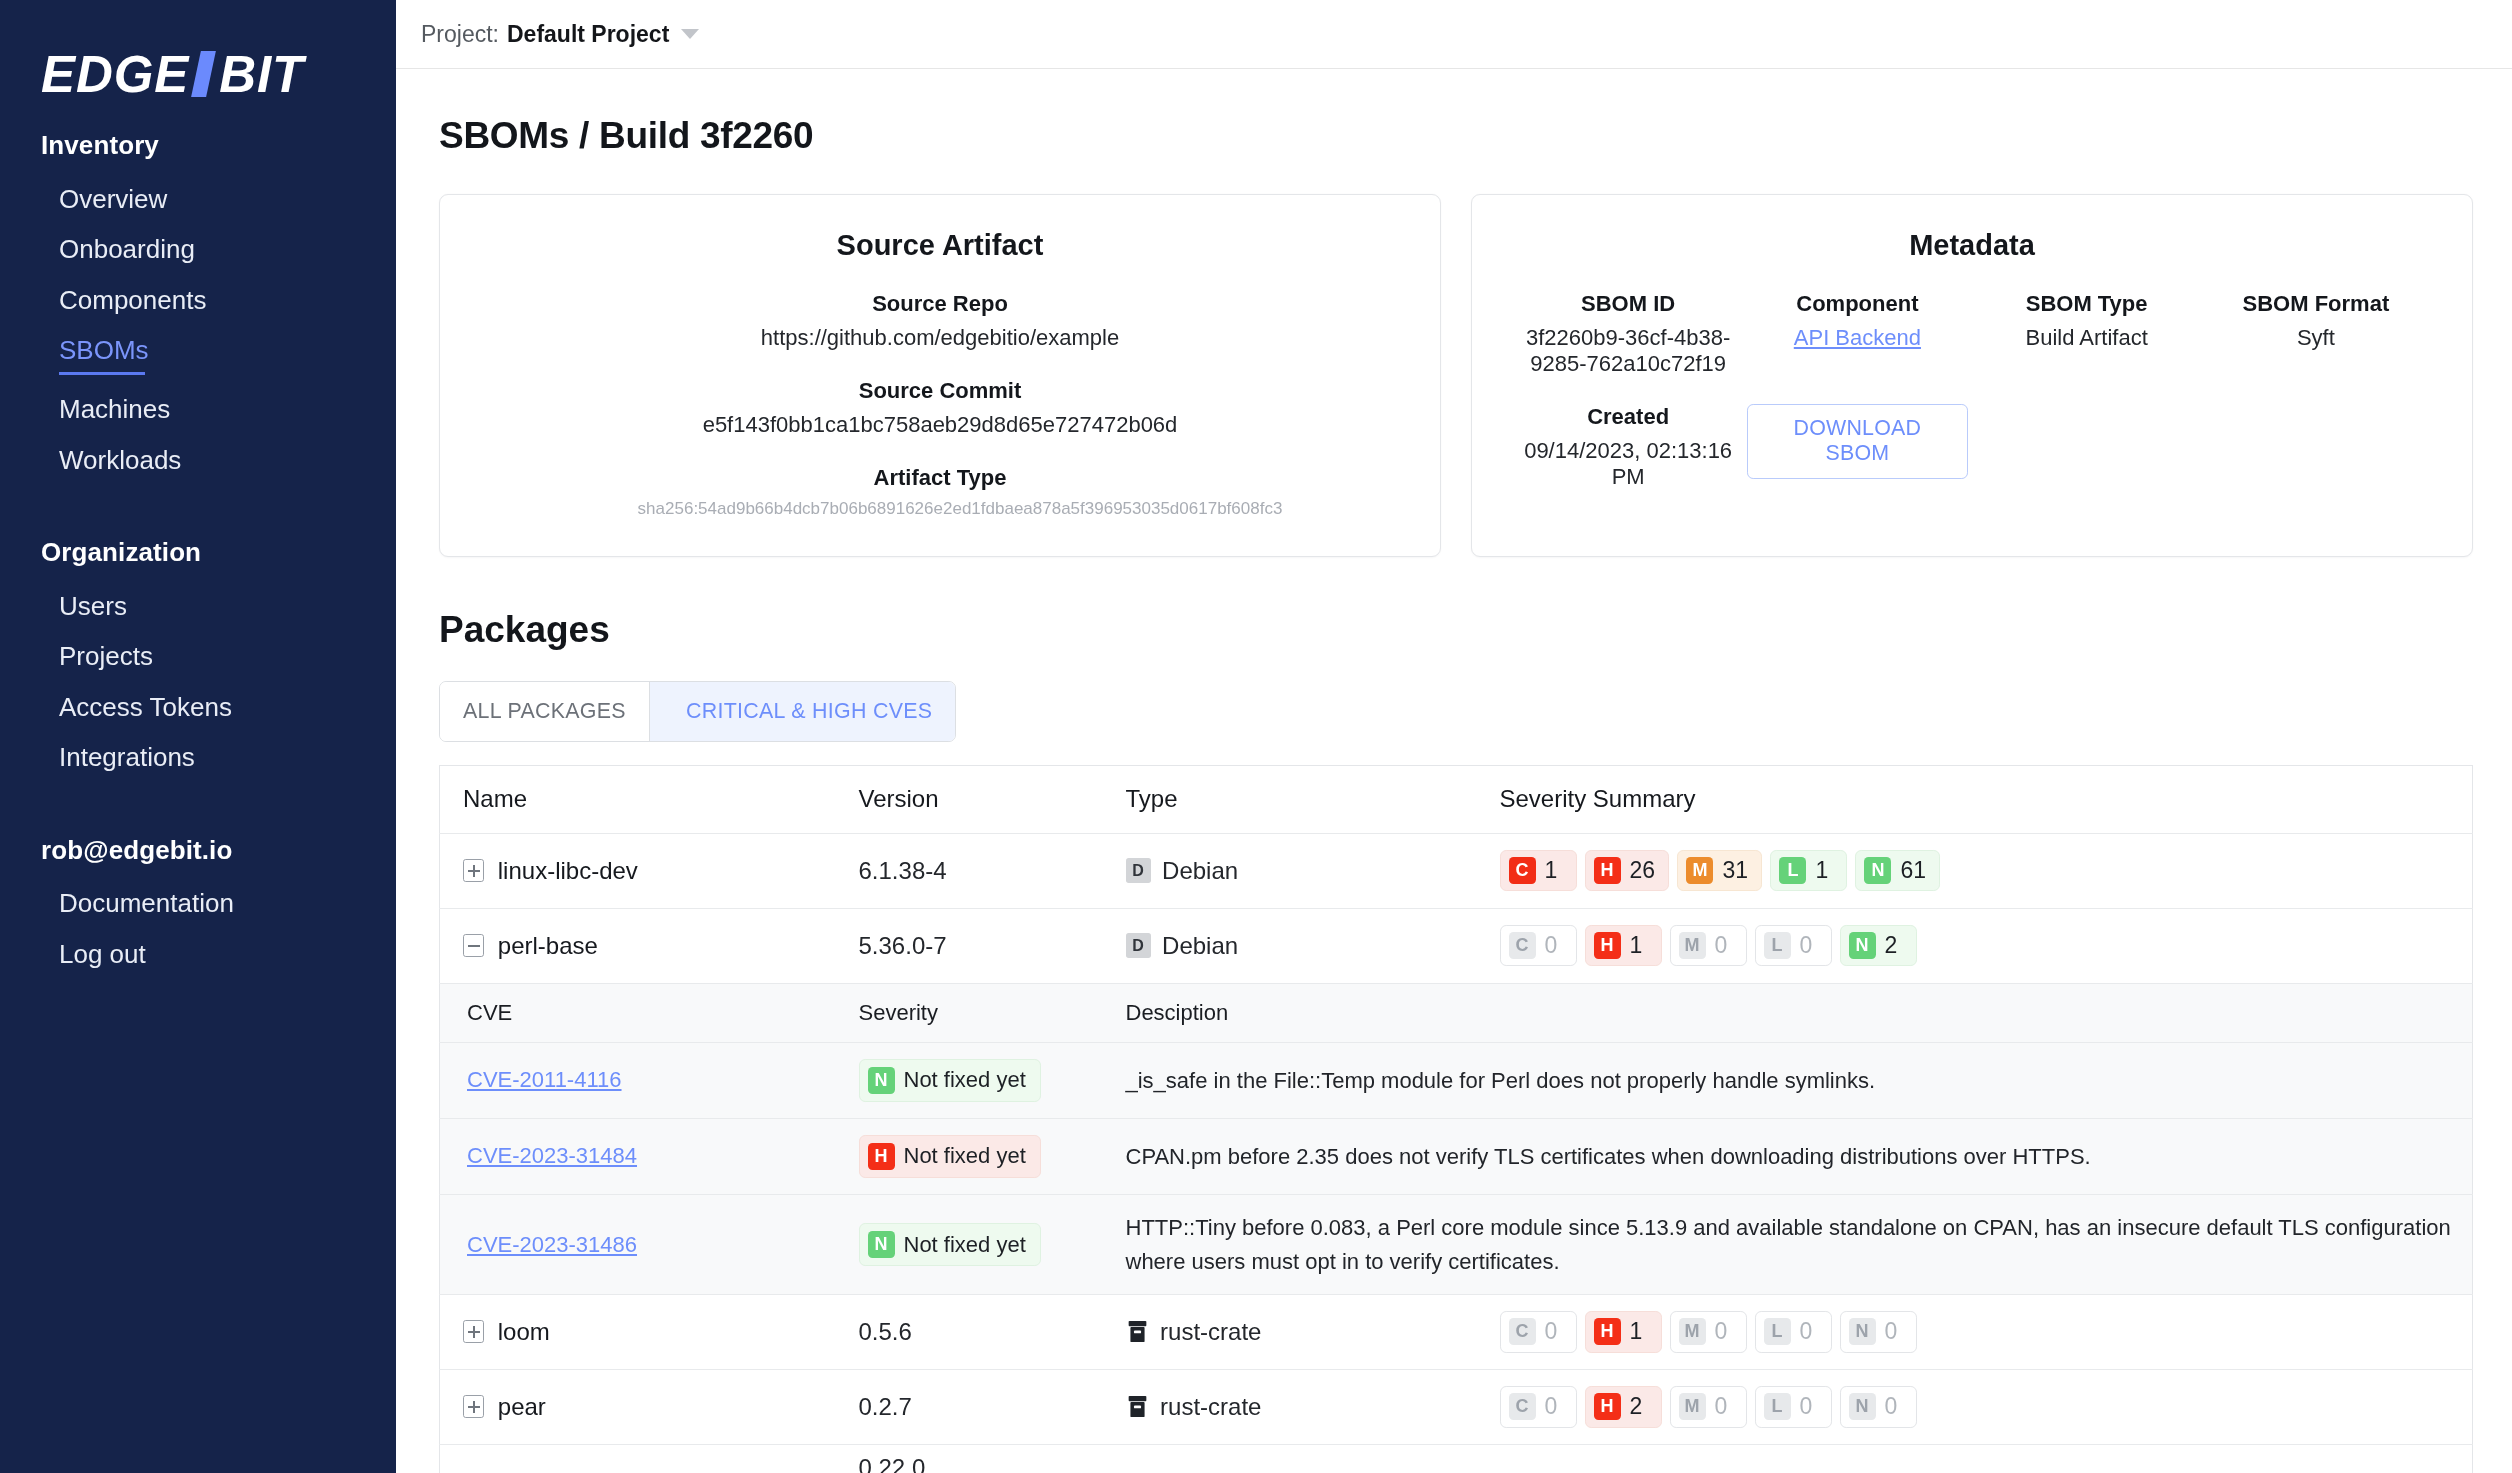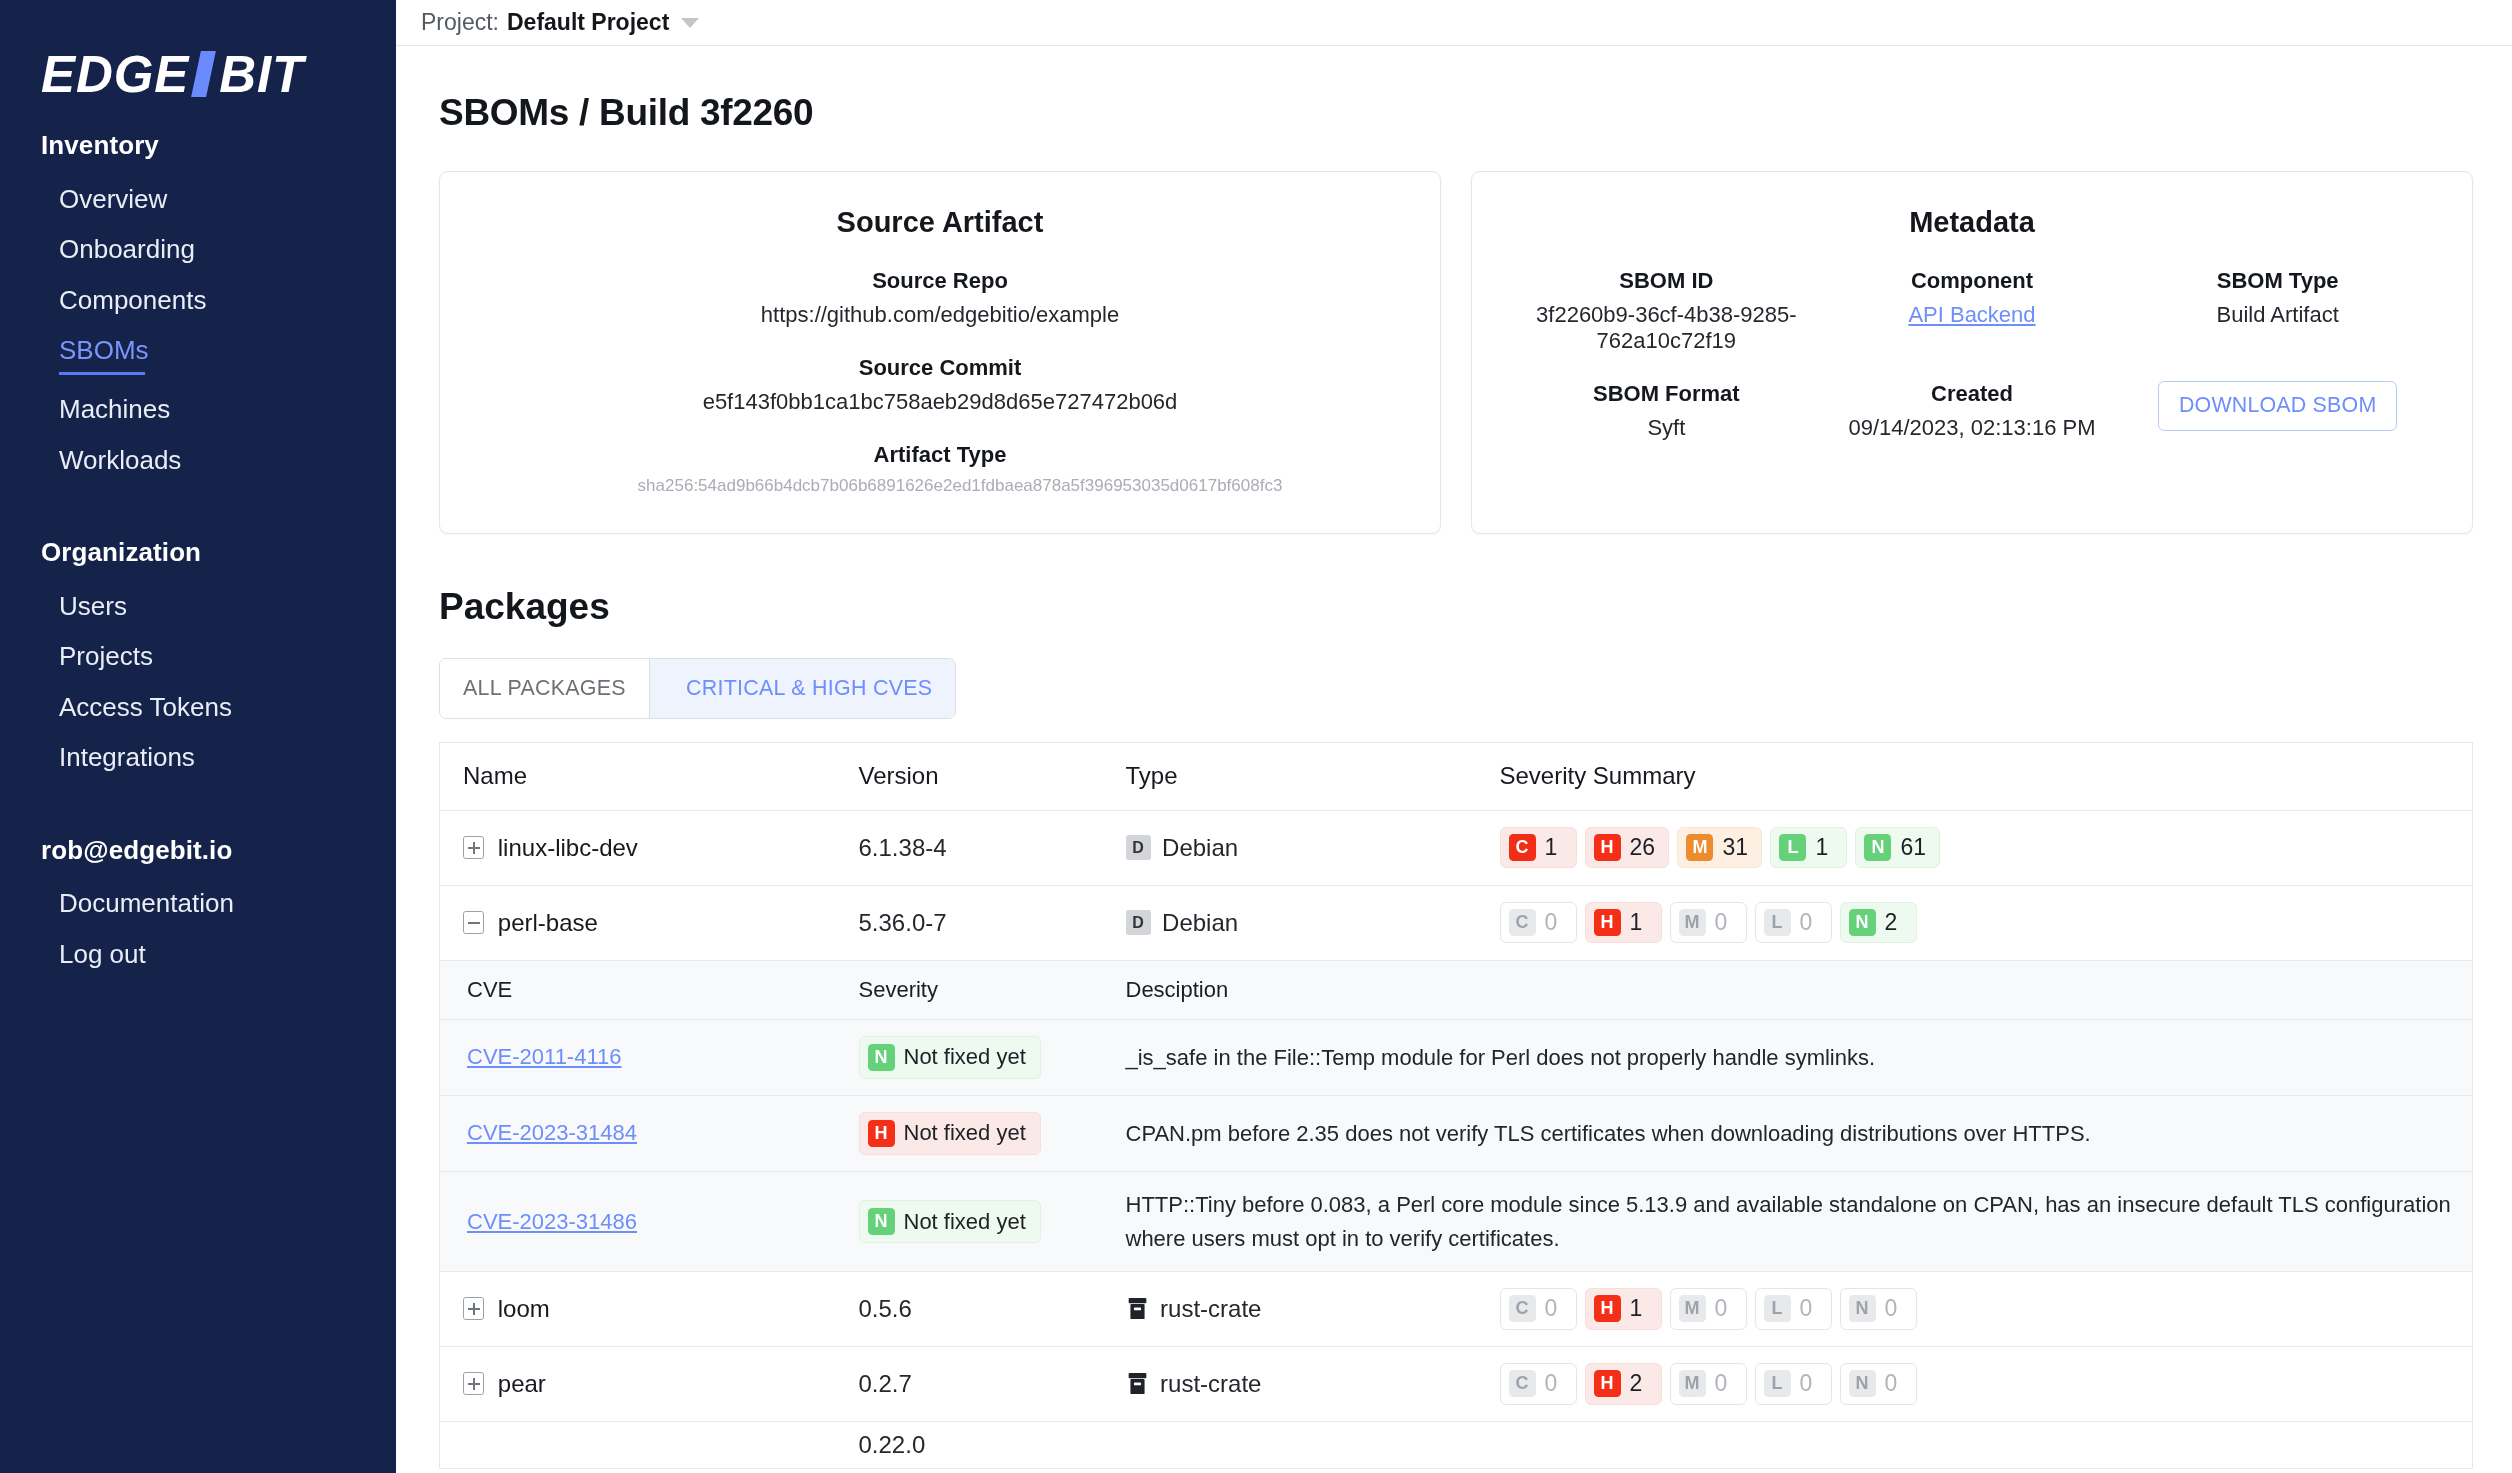--- a/index.html
+++ b/index.html
@@ -43,21 +43,21 @@
     display: block; width: 86px; height: 3.6px;
     background: #5b79f0; margin-top: 5.3px;
   }
   .nav-underline { display: none; }
   .nav-group.org { margin-top: 52px; }
   .nav-group.user { margin-top: 52px; }
 
   
   #main { flex: 1 1 auto; height: 1473px; background: #ffffff; overflow: hidden; }
   #topbar {
-    height: 46px; border-bottom: 0.9px solid #e6e6e6;
+    height: 69px; border-bottom: 0.9px solid #e6e6e6;
     display: flex; align-items: center; padding-left: 25px;
     background: #fff;
   }
   .topbar-label { font-size: 23px; color: #555a60; }
   .topbar-value { font-size: 23px; color: #14161a; font-weight: 700; margin-left: 8px; }
   .caret-down {
     width: 0; height: 0; margin-left: 11.6px;
     border-left: 9.8px solid transparent; border-right: 9.8px solid transparent;
     border-top: 10.7px solid #c2c5ca;
   }
@@ -74,21 +74,21 @@
     flex: 1 1 0; background: #fff; border: 0.9px solid #e4e6e9;
     border-radius: 9px; padding: 34px 46px 37px 46px;
     box-shadow: 0 0.9px 1.8px rgba(16,24,40,.04);
     text-align: center;
   }
   .card-title { font-size: 29px; font-weight: 700; color: #14171c; margin-bottom: 28.5px; }
   .field-label { font-size: 22px; font-weight: 700; color: #14171c; margin-bottom: 8px; }
   .field-value { font-size: 22px; color: #24272c; font-weight: 400; }
   .field { margin-bottom: 27px; }
   .field:last-child { margin-bottom: 0; }
-  .meta-grid { display: grid; grid-template-columns: 1fr 1fr 1fr; column-gap: 9px; row-gap: 27px; }
+  .meta-grid { display: grid; grid-template-columns: 1fr 1fr 1fr 1fr; column-gap: 9px; row-gap: 27px; }
   .link { color: #6d8efb; text-decoration: underline; cursor: pointer; }
   .artifact-line { display: flex; align-items: center; gap: 11.6px; }
   .docker-icon { width: 28.5px; height: 23px; flex: 0 0 28.5px; }
   .artifact-sha { font-size: 17px; color: #a9adb4; margin-top: 6.2px; margin-left: 40px; }
   .btn-outline {
     display: inline-block; border: 0.9px solid #b9cbfb; border-radius: 6.2px;
     color: #6d8efb; font-size: 21.4px; padding: 11.6px 19.6px; background: #fff;
     cursor: pointer; letter-spacing: 0.2px;
   }
 

